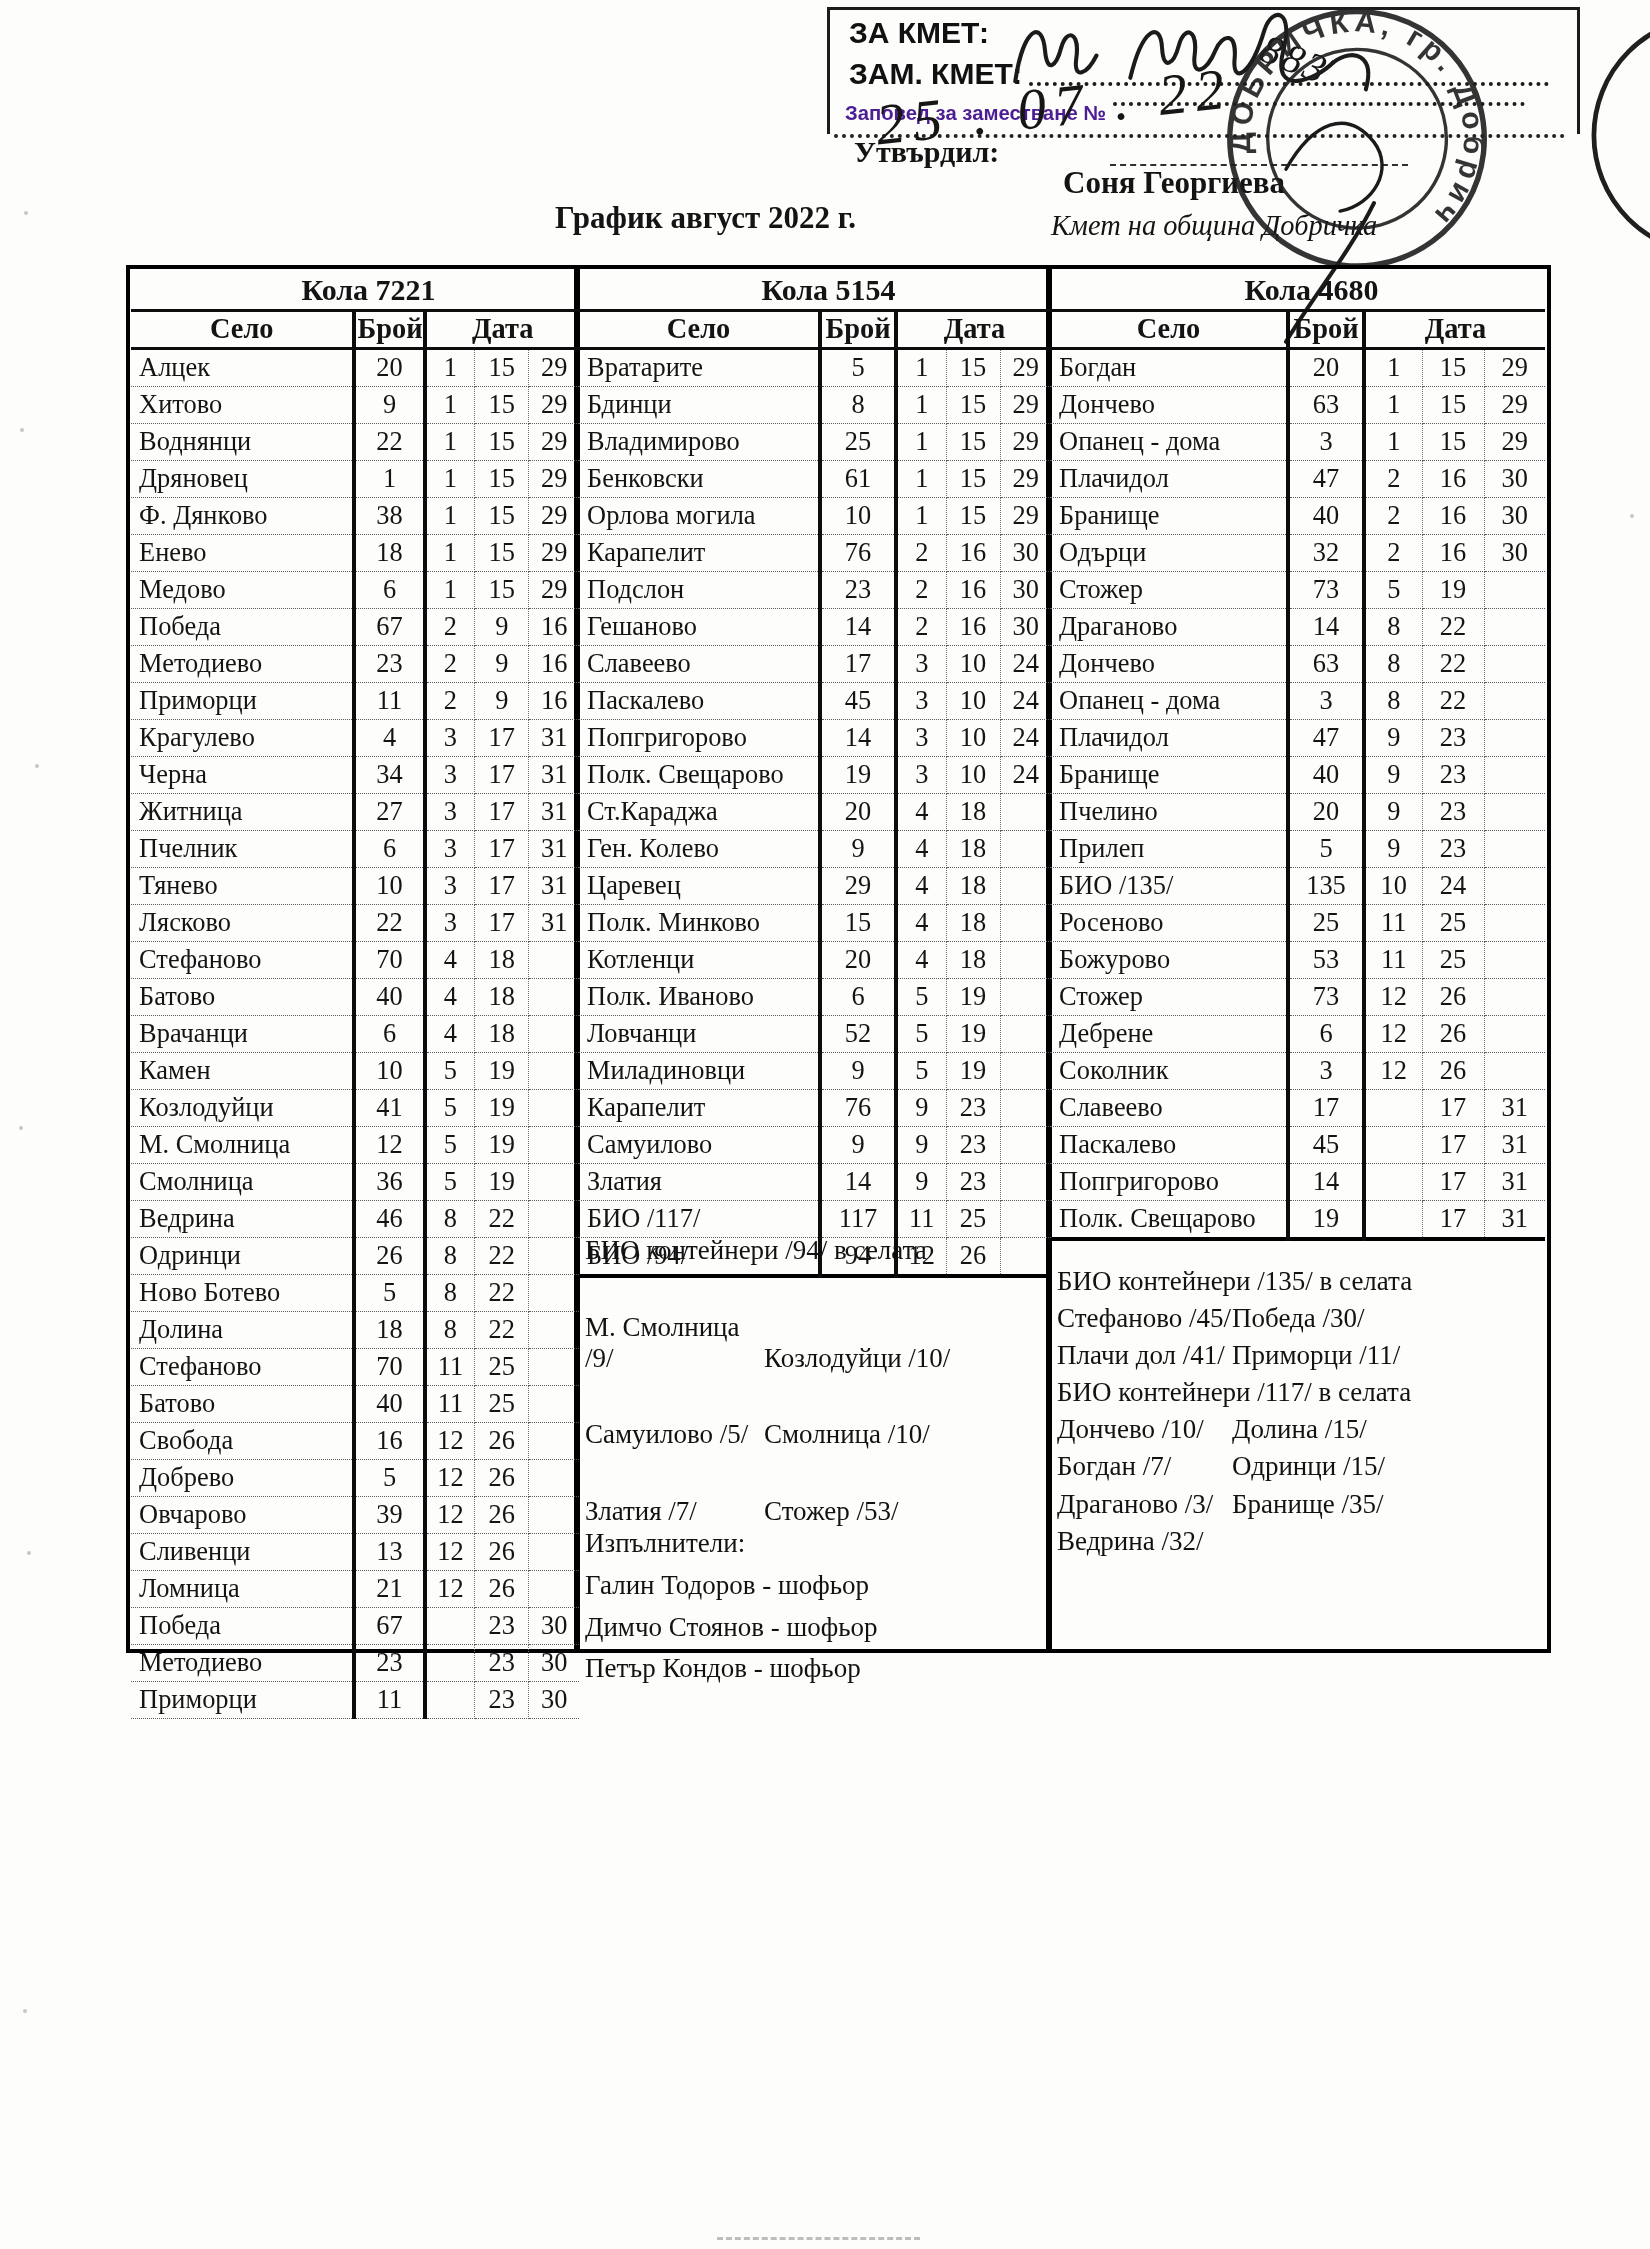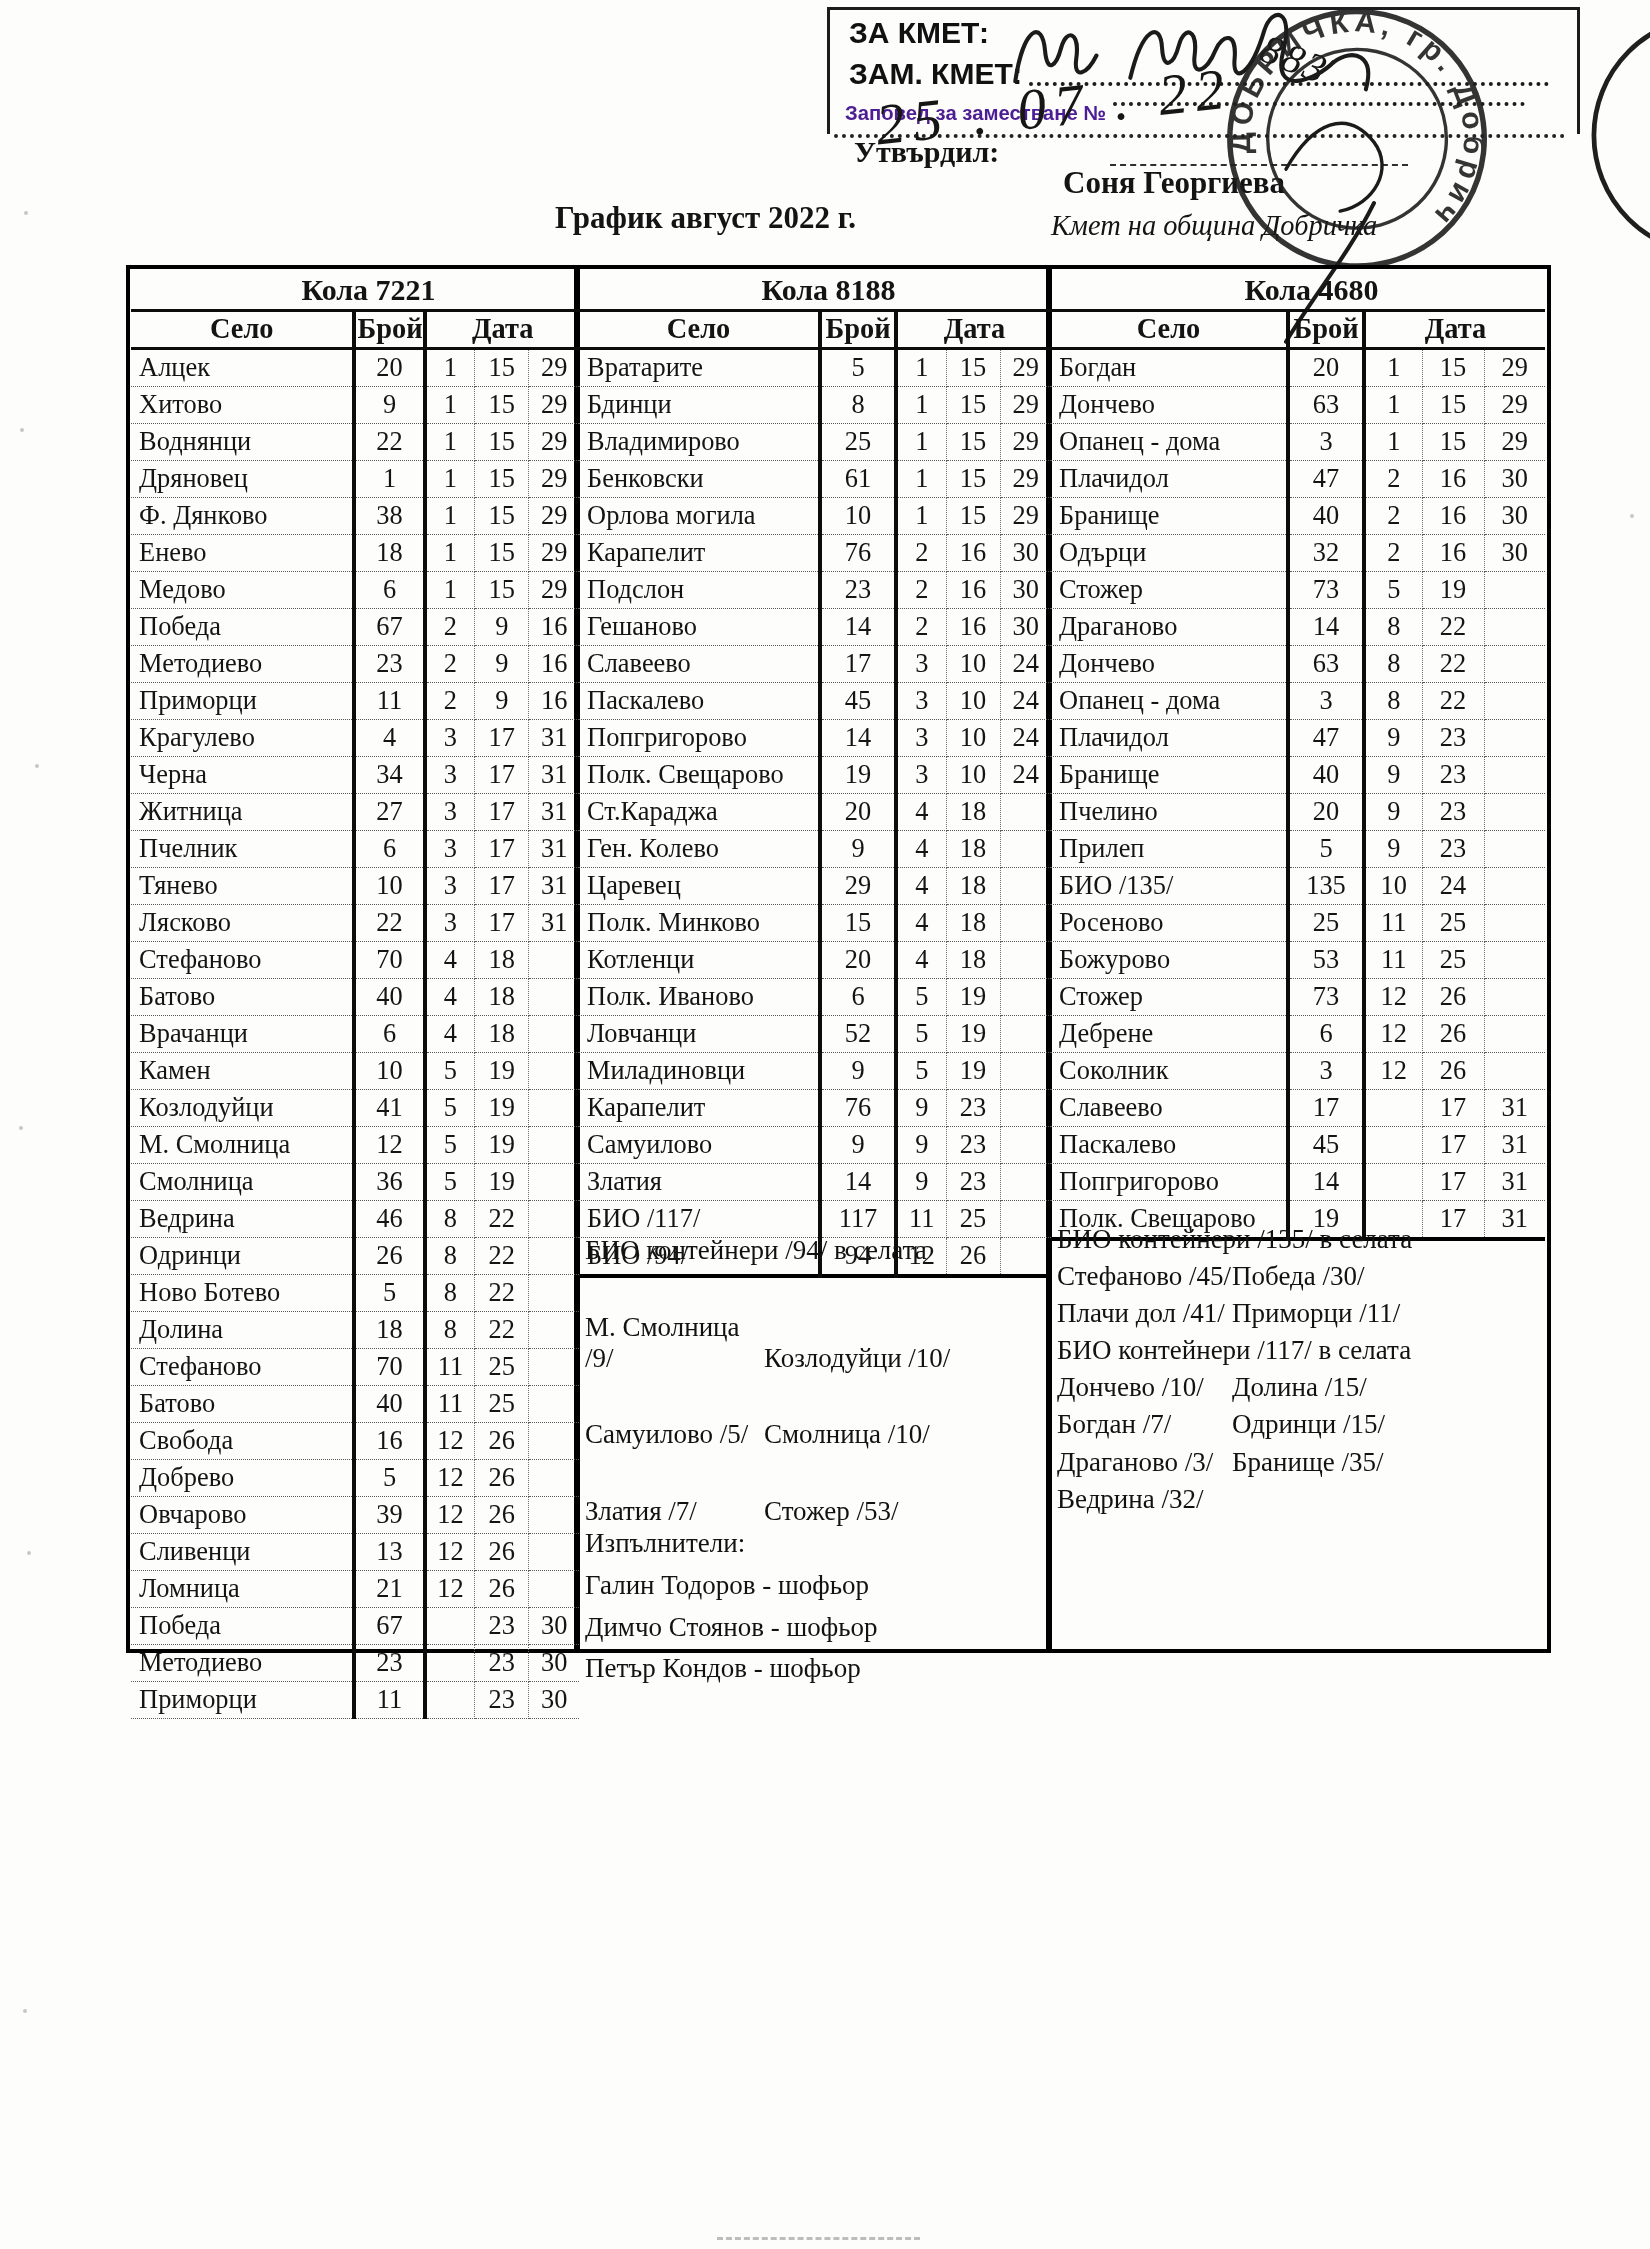--- a/index.html
+++ b/index.html
@@ -40,21 +40,21 @@
   .h2 th{height:32.5px;font-size:28.4px;font-weight:bold;text-align:center;border-bottom:3.4px solid #0c0c0c;}
   .h2 .hb{border-left:4.1px solid #0c0c0c;border-right:4.7px solid #0c0c0c;}
   td{height:34px;font-size:26.4px;border-bottom:1.4px dotted #5c5c5c;white-space:nowrap;overflow:hidden;}
   .c-selo{text-align:left;padding-left:8.1px;}
   .c-broy{text-align:center;border-left:4.1px solid #0c0c0c;border-right:4.7px solid #0c0c0c;}
   .c-d1,.c-d2{text-align:center;border-right:1.4px dotted #6f6f6f;}
   .c-d3{text-align:center;}
   
   .notes{position:absolute;font-size:27px;color:#121212;}
   #notes2{left:585px;top:1235px;width:460px;}
-  #notes3{left:1057px;top:1224px;width:484px;}
+  #notes3{left:1057px;top:1266px;width:484px;}
   #execs{left:585px;top:1528px;width:460px;}
   #notes2 .note-line{margin-bottom:9.5px;}
   #notes3 .note-line{margin-bottom:6.1px;}
   #execs .note-line{margin-bottom:10.8px;}
   .note-left{display:inline-block;}
   #notes2 .note-left{width:179px;margin-top:36px;}
   #notes3 .note-left{width:175px;}
   
   .speck{position:absolute;background:#9a9a9a;border-radius:50%;width:4.1px;height:4.1px;opacity:.55;}
   .smudge{position:absolute;left:717px;top:2237px;width:203px;height:0;border-top:3.4px dashed #bdbdbd;}
@@ -390,21 +390,21 @@
   <table class="sched" id="t2">
     <colgroup>
         <col style="width:241px">
         <col style="width:76px">
         <col style="width:50px">
         <col style="width:54px">
         <col style="width:51px">
       </colgroup>
     <thead>
       <tr class="h1">
-          <th colspan="5">Кола 8188</th>
+          <th colspan="5">Кола 5154</th>
         </tr>
       <tr class="h2">
         <th class="hs">Село</th>
         <th class="hb">Брой</th>
         <th class="hd" colspan="3">Дата</th>
       </tr>
     </thead>
     <tbody>
         <tr>
           <td class="c-selo">Вратарите</td>

